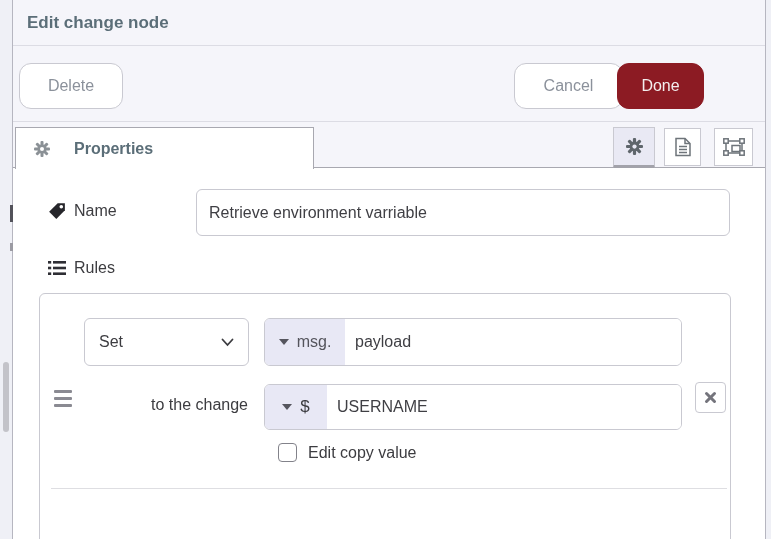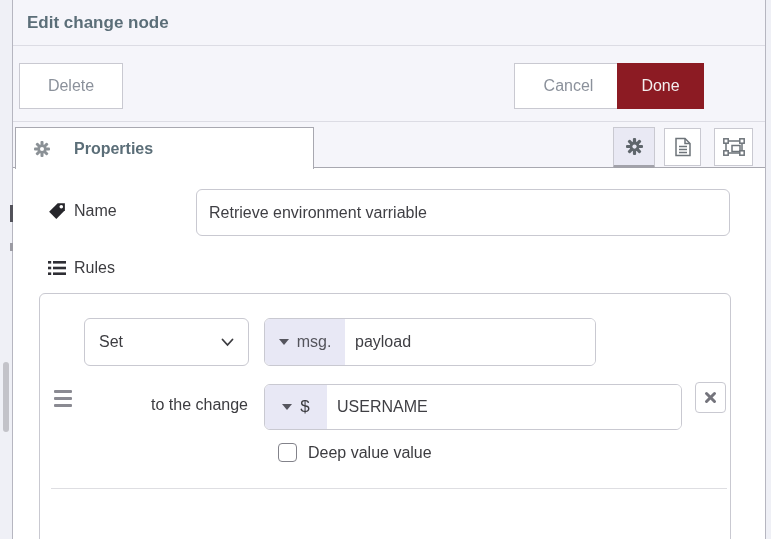--- a/index.html
+++ b/index.html
@@ -14,21 +14,21 @@
   .edge-mark2{left:10px;top:243px;width:3px;height:8px;background:#9b9ba3;}
   #right-strip{left:765px;top:0;width:6px;height:539px;background:#eff0f6;border-left:1px solid #b6b6c0;}
 
   
   #dialog{left:13px;top:0;width:752px;height:539px;background:#ffffff;}
   #header{left:0;top:0;width:752px;height:46px;background:#f5f5fa;border-bottom:1px solid #dcdce4;
     display:flex;align-items:center;padding-left:14px;}
   #header .title{font-size:17px;font-weight:bold;color:#5b6e78;}
 
   #button-row{left:0;top:46px;width:752px;height:76px;background:#f5f5fa;border-bottom:1px solid #dcdce4;}
-  .btn{position:absolute;top:17px;height:46px;border-radius:0;font-size:16px;
+  .btn{position:absolute;top:17px;height:46px;border-radius:12px;font-size:16px;
     display:flex;align-items:center;justify-content:center;cursor:default;}
   .btn.secondary{background:#ffffff;border:1px solid #c9c9d1;color:#8b919b;}
   #delete-btn{left:6px;width:104px;}
   #cancel-btn{left:501px;width:109px;}
   #done-btn{left:604px;width:87px;background:#8c1b23;border:1px solid #8c1b23;color:#f3eeee;}
 
   
   #tab-row{left:0;top:122px;width:752px;height:46px;background:#f5f5fa;}
   #tab-row .bottom-line{position:absolute;left:0;bottom:0;width:752px;height:1px;background:#a8a8b0;}
   #properties-tab{position:absolute;left:2px;top:5px;width:299px;height:42px;background:#ffffff;
@@ -51,21 +51,21 @@
 
   #rules-box{position:absolute;left:26px;top:125px;width:692px;height:460px;background:#ffffff;
     border:1px solid #c9c9d1;border-radius:6px;}
 
   #action-select{position:absolute;left:44px;top:24px;width:165px;height:48px;border:1px solid #c9c9d1;
     border-radius:6px;background:#fff;display:flex;align-items:center;padding:0 14px;font-size:16px;color:#3c3c40;}
   #action-select .spacer{flex:1;}
 
   .typed-input{position:absolute;border:1px solid #c9c9d1;border-radius:6px;background:#fff;
     display:flex;align-items:stretch;overflow:hidden;}
-  #prop-typed{left:224px;top:24px;width:332px;height:48px;}
+  #prop-typed{left:224px;top:24px;width:418px;height:48px;}
   #value-typed{left:224px;top:90px;width:418px;height:46px;}
   .type-prefix{background:#e8e8f5;display:flex;align-items:center;justify-content:center;gap:8px;
     font-size:16px;color:#54545c;}
   #prop-typed .type-prefix{width:80px;}
   #value-typed .type-prefix{width:62px;font-size:17px;color:#3c3c40;}
   .caret-down{width:0;height:0;border-left:5px solid transparent;border-right:5px solid transparent;
     border-top:6px solid #55555e;}
   .typed-value{flex:1;border:none;outline:none;padding:0 10px;font-size:16px;color:#3f3f44;
     font-family:"Liberation Sans",sans-serif;background:#fff;}
 
@@ -237,20 +237,20 @@
         <span>
           <svg width="13" height="13" viewBox="0 0 13 13" stroke="#74747c" stroke-width="3" stroke-linecap="round">
             <line x1="2.5" y1="2.5" x2="10.5" y2="10.5"></line>
             <line x1="10.5" y1="2.5" x2="2.5" y2="10.5"></line>
           </svg>
         </span>
       </div>
 
       <div id="deep-copy-row">
         <div id="deep-copy-checkbox"></div>
-        <span class="cb-label">Deep value value</span>
+        <span class="cb-label">Edit copy value</span>
       </div>
 
       <div id="rule-divider"></div>
     </div>
 
   </div>
 </div>
 
 </body></html>

